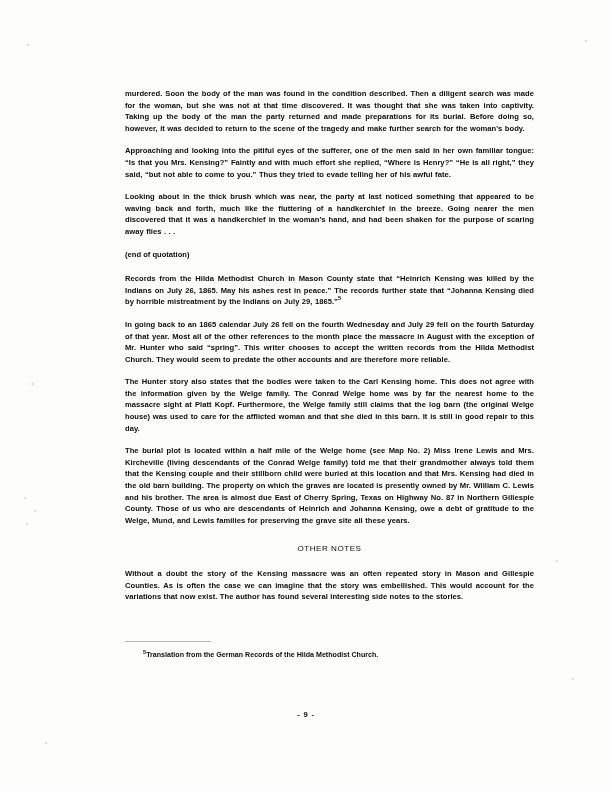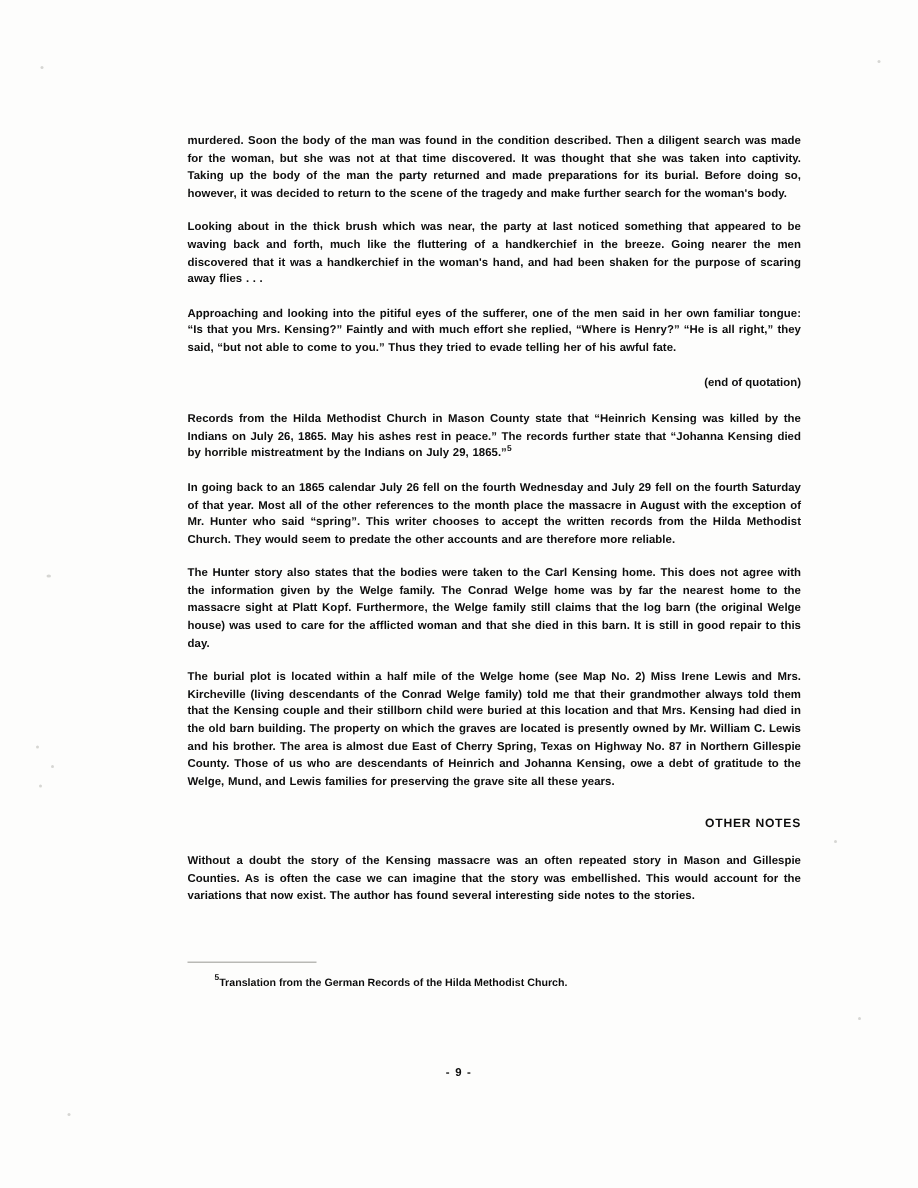--- a/index.html
+++ b/index.html
@@ -48,29 +48,29 @@
   }
   p.body-par:last-child { margin-bottom: 0; }
 
   .blockquote-par { }
 
   .endquote {
     margin: 0 0 13px 0;
     font-size: 7.6px;
     line-height: 11.6px;
     font-weight: bold;
-    text-align: right;
+    text-align: left;
   }
 
   .section-heading {
     margin: 17px 0 13px 0;
     font-size: 8.1px;
     line-height: 11.6px;
-    font-weight: bold;
-    text-align: right;
+    font-weight: normal;
+    text-align: center;
     letter-spacing: .5px;
   }
 
   sup.fn {
     font-size: 5.6px;
     font-weight: bold;
     vertical-align: super;
     line-height: 0;
   }
 
@@ -122,23 +122,23 @@
 <div class="speck" style="left:34px;  top:510px; width:2px; height:2px;"></div>
 <div class="speck" style="left:26px;  top:523px; width:2px; height:2px;"></div>
 <div class="speck" style="left:556px; top:560px; width:2px; height:2px;"></div>
 <div class="speck" style="left:572px; top:678px; width:2px; height:2px;"></div>
 <div class="speck" style="left:45px;  top:742px; width:2px; height:2px;"></div>
 
 <div class="content">
 
   <p class="body-par blockquote-par">murdered. Soon the body of the man was found in the condition described. Then a diligent search was made for the woman, but she was not at that time discovered. It was thought that she was taken into captivity. Taking up the body of the man the party returned and made preparations for its burial. Before doing so, however, it was decided to return to the scene of the tragedy and make further search for the woman's body.</p>
 
+  <p class="body-par blockquote-par">Approaching and looking into the pitiful eyes of the sufferer, one of the men said in her own familiar tongue: “Is that you Mrs. Kensing?” Faintly and with much effort she replied, “Where is Henry?” “He is all right,” they said, “but not able to come to you.” Thus they tried to evade telling her of his awful fate.</p>
+
   <p class="body-par blockquote-par">Looking about in the thick brush which was near, the party at last noticed something that appeared to be waving back and forth, much like the fluttering of a handkerchief in the breeze. Going nearer the men discovered that it was a handkerchief in the woman's hand, and had been shaken for the purpose of scaring away flies . . .</p>
-
-  <p class="body-par blockquote-par">Approaching and looking into the pitiful eyes of the sufferer, one of the men said in her own familiar tongue: “Is that you Mrs. Kensing?” Faintly and with much effort she replied, “Where is Henry?” “He is all right,” they said, “but not able to come to you.” Thus they tried to evade telling her of his awful fate.</p>
 
   <div class="endquote">(end of quotation)</div>
 
   <p class="body-par"><span>Records from the Hilda Methodist Church in Mason County state that “Heinrich Kensing was killed by the Indians on July 26, 1865. May his ashes rest in peace.” The records further state that “Johanna Kensing died by horrible mistreatment by the Indians on July 29, 1865.”</span><sup class="fn">5</sup></p>
 
   <p class="body-par">In going back to an 1865 calendar July 26 fell on the fourth Wednesday and July 29 fell on the fourth Saturday of that year. Most all of the other references to the month place the massacre in August with the exception of Mr. Hunter who said “spring”. This writer chooses to accept the written records from the Hilda Methodist Church. They would seem to predate the other accounts and are therefore more reliable.</p>
 
   <p class="body-par">The Hunter story also states that the bodies were taken to the Carl Kensing home. This does not agree with the information given by the Welge family. The Conrad Welge home was by far the nearest home to the massacre sight at Platt Kopf. Furthermore, the Welge family still claims that the log barn (the original Welge house) was used to care for the afflicted woman and that she died in this barn. It is still in good repair to this day.</p>
 
   <p class="body-par">The burial plot is located within a half mile of the Welge home (see Map No. 2) Miss Irene Lewis and Mrs. Kircheville (living descendants of the Conrad Welge family) told me that their grandmother always told them that the Kensing couple and their stillborn child were buried at this location and that Mrs. Kensing had died in the old barn building. The property on which the graves are located is presently owned by Mr. William C. Lewis and his brother. The area is almost due East of Cherry Spring, Texas on Highway No. 87 in Northern Gillespie County. Those of us who are descendants of Heinrich and Johanna Kensing, owe a debt of gratitude to the Welge, Mund, and Lewis families for preserving the grave site all these years.</p>

